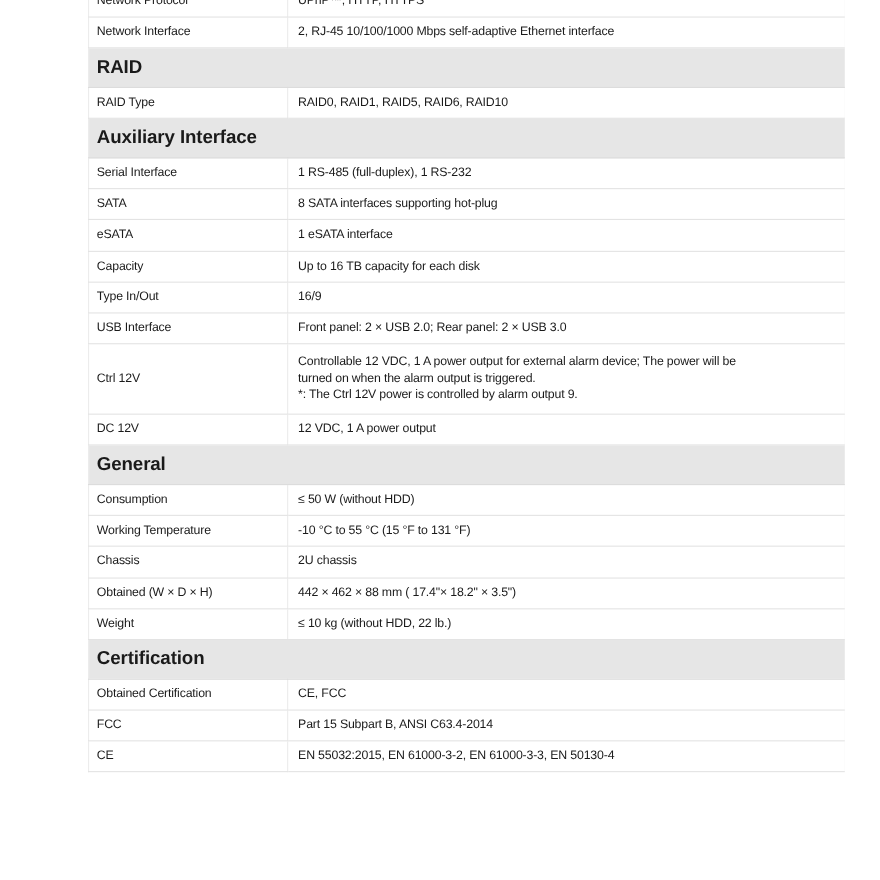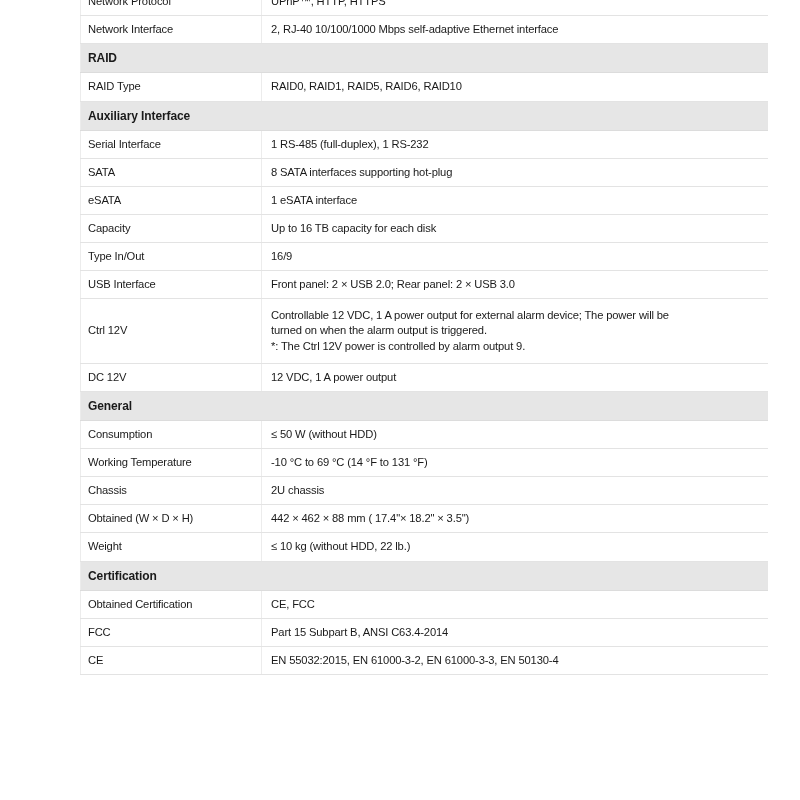--- a/index.html
+++ b/index.html
@@ -62,21 +62,21 @@
   td.value {
     padding: 6px 6px 6px 9px;
     height: 14px;
   }
 
   tr.section td {
     background: #e6e6e6;
     border-top: 1px solid #dcdcdc;
     border-bottom: 1px solid #dcdcdc;
     font-weight: bold;
-    font-size: 12px;
+    font-size: 17px;
     padding: 6px 6px 6px 7px;
     letter-spacing: -0.1px;
   }
 
   
   td.multiline {
     padding: 9px 10px 9px 9px;
     line-height: 2.0;
     vertical-align: middle;
     margin-top: 48px;
@@ -97,21 +97,21 @@
       </colgroup>
       <tbody>
 
         <tr>
           <td class="label">Network Protocol</td>
           <td class="value">UPnP™, HTTP, HTTPS</td>
         </tr>
 
         <tr>
           <td class="label">Network Interface</td>
-          <td class="value">2, RJ-40 10/100/1000 Mbps self-adaptive Ethernet interface</td>
+          <td class="value">2, RJ-45 10/100/1000 Mbps self-adaptive Ethernet interface</td>
         </tr>
 
         <tr class="section">
           <td colspan="2">RAID</td>
         </tr>
 
         <tr>
           <td class="label">RAID Type</td>
           <td class="value">RAID0, RAID1, RAID5, RAID6, RAID10</td>
         </tr>
@@ -169,21 +169,21 @@
         </tr>
 
 
         <tr>
           <td class="label">Consumption</td>
           <td class="value">≤ 50 W (without HDD)</td>
         </tr>
 
         <tr>
           <td class="label">Working Temperature</td>
-          <td class="value">-10 °C to 69 °C (14 °F to 131 °F)</td>
+          <td class="value">-10 °C to 55 °C (15 °F to 131 °F)</td>
         </tr>
 
 
         <tr>
           <td class="label">Chassis</td>
           <td class="value">2U chassis</td>
         </tr>
 
         <tr>
           <td class="label">Obtained (W × D × H)</td>

